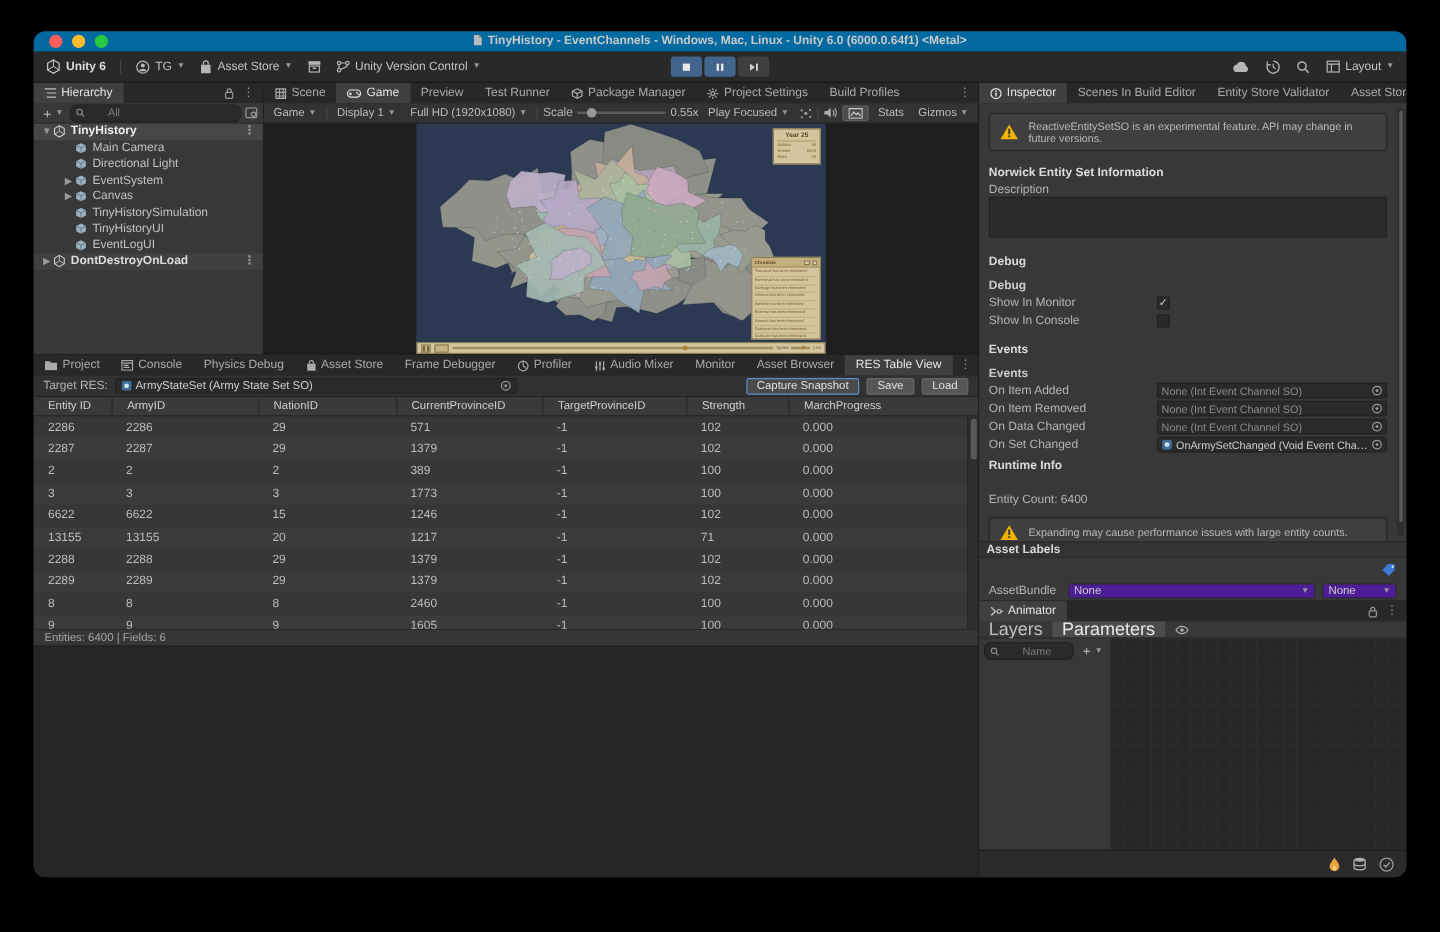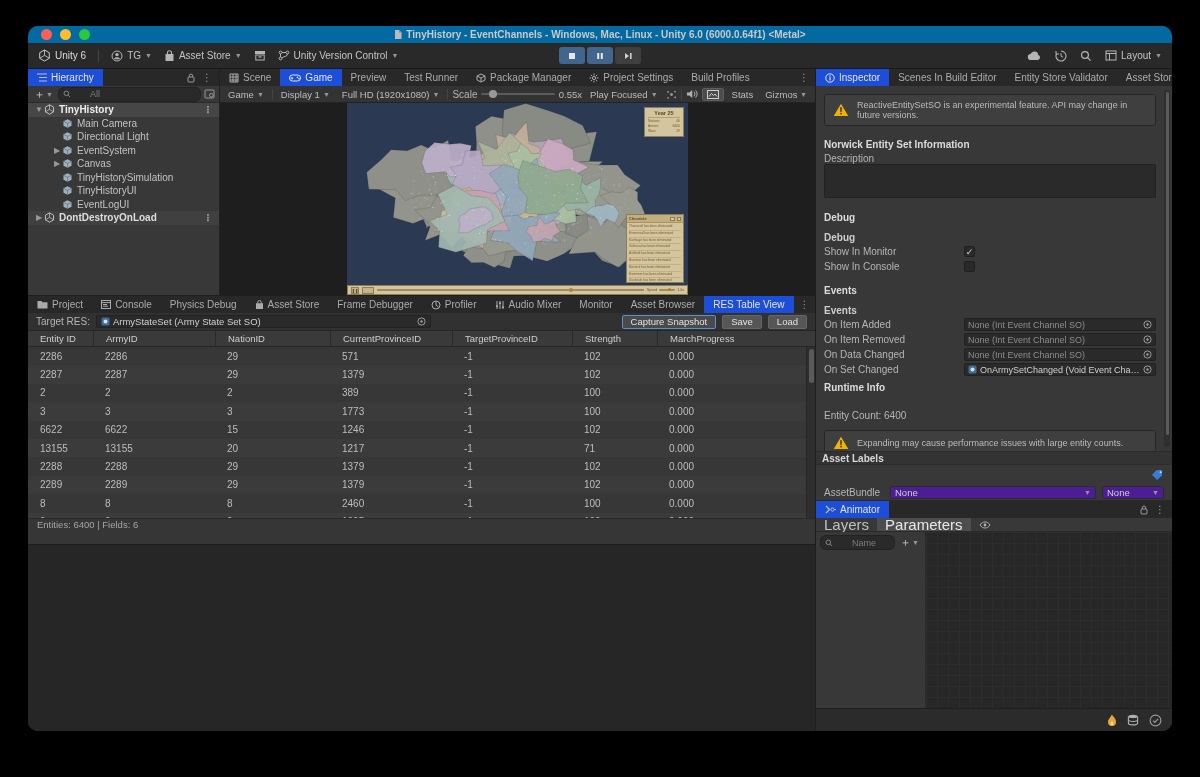--- a/index.html
+++ b/index.html
@@ -18,38 +18,38 @@
   .titlebar { height:17px; background:#0369a1; display:flex; align-items:center; position:relative; flex:none; }
   .lights { display:flex; gap:8px; margin-left:13px; }
   .light { width:11px; height:11px; border-radius:50%; }
   .l-red{background:#ff5f57}.l-yel{background:#febc2e}.l-grn{background:#28c840}
   .titletext { position:absolute; left:0; right:0; text-align:center; font-size:10px; font-weight:bold; color:#c9c9c9; }
   .titletext .doc { display:inline-block; vertical-align:-1px; margin-right:4px; }
 
   
   .toolbar { height:26px; background:#292929; border-bottom:1px solid #1a1a1a; display:flex; align-items:center; position:relative; flex:none; padding:0 10px; }
   .tb-item { display:flex; align-items:center; gap:4px; margin-right:12px; color:#c4c4c4; font-size:10px; }
-  .tb-item.bold { font-weight:normal; color:#dedede; }
+  .tb-item.bold { font-weight:bold; color:#dedede; }
   .caret { font-size:7px; color:#969696; }
   .tb-sep { width:1px; height:12px; background:#454545; margin-right:12px; }
   .playctrl { position:absolute; left:50%; transform:translateX(-50%); display:flex; gap:2px; }
   .pbtn { width:26px; height:17px; border-radius:3px; background:#3f3f3f; display:flex; align-items:center; justify-content:center; color:#dcdcdc; }
   .pbtn.on { background:#41658c; }
   .tb-right { margin-left:auto; display:flex; align-items:center; gap:13px; color:#b9b9b9; }
 
   
   .main { flex:1; display:flex; min-height:0; }
   .col-lc { width:787px; display:flex; flex-direction:column; }
   .col-r { width:357px; border-left:1px solid #1e1e1e; display:flex; flex-direction:column; background:#383838; }
   .top-row { height:226px; display:flex; flex:none; }
 
   
   .tabsbar { height:17px; background:#282828; display:flex; align-items:stretch; flex:none; }
   .tab { display:flex; align-items:center; gap:4px; padding:0 9px; color:#ababab; font-size:10px; white-space:nowrap; }
-  .tab.active { background:#1d4ed8; color:#e4e4e4;justify-content:flex-end; }
+  .tab.active { background:#404040; color:#e4e4e4;justify-content:flex-end; }
   .tabsbar .kebab { margin-left:auto; padding:0 6px; color:#9a9a9a; display:flex; align-items:center; }
   .panel-ic { display:flex; align-items:center; gap:7px; padding:0 7px; margin-left:auto; color:#9a9a9a; }
 
   
   .hierarchy { width:192px; background:#383838; border-right:1px solid #222; display:flex; flex-direction:column; }
   .h-toolbar { height:17px; background:#383838; border-bottom:1px solid #2b2b2b; display:flex; align-items:center; padding:0 4px; gap:3px; flex:none; }
   .plusbtn { color:#c8c8c8; font-size:11px; display:flex; align-items:center; gap:1px; padding:0 2px; }
   .searchbox { flex:1; height:15px; background:#2a2a2a; border:1px solid #212121; border-radius:6px; display:flex; align-items:center; padding:0 4px; gap:19px; }
   .searchbox input { background:transparent; border:none; outline:none; color:#cfcfcf; font-size:9px; width:100%; font-family:inherit; }
   .searchbox input::placeholder { color:#7d7d7d; }
@@ -101,21 +101,21 @@
   .th { display:flex; align-items:center; padding-left:12px; border-left:1px solid #2a2a2a; overflow:hidden; }
   .th:first-child { border-left:none; }
   .tbody { flex:1; overflow:hidden; }
   .tr { height:18.4px; display:flex; font-size:10px; color:#bdbdbd; }
   .tr:nth-child(odd) { background:#373737; }
   .tr:nth-child(even) { background:#3b3b3b; }
   .td { display:flex; align-items:center; padding-left:12px; overflow:hidden; }
   .c0{width:65px}.c1{width:122px}.c2{width:115px}.c3{width:122px}.c4{width:120px}.c5{width:85px}.c6{flex:1}
   .vscroll { position:absolute; right:0; top:16px; bottom:0; width:9px; background:#2e2e2e; border-left:1px solid #262626; }
   .vthumb { position:absolute; left:1.5px; right:1.5px; border-radius:3px; background:#5a5a5a; }
-  .statusbar { height:26px; background:#363636; border-top:1px solid #282828; display:flex; align-items:flex-start; padding:0 9px; font-size:9.5px; color:#a5a5a5; flex:none; }
+  .statusbar { height:14px; background:#363636; border-top:1px solid #282828; display:flex; align-items:center; padding:0 9px; font-size:9.5px; color:#a5a5a5; flex:none; }
   .strip { flex:1; background:#262626; border-top:1px solid #1e1e1e; }
 
   
   .insp-scroll { height:365px; position:relative; padding:8px 16px 0 8px; flex:none; overflow:hidden; }
   .iscroll { position:absolute; right:2px; top:4px; bottom:4px; width:6px; background:#2f2f2f; border-radius:3px; }
   .iscroll .vthumb { top:2px; height:96%; }
   .warnbox { background:#3f3f3f; border:1px solid #262626; border-radius:3px; display:flex; align-items:center; gap:8px; padding:5px 8px; font-size:9px; color:#bbb; }
   .sechead { font-weight:bold; color:#dcdcdc; font-size:10px; }
   .lbl { color:#b5b5b5; font-size:10px; }
   .descbox { height:34px; background:#2a2a2a; border:1px solid #212121; border-radius:2px; width:100%; resize:none; outline:none; }

